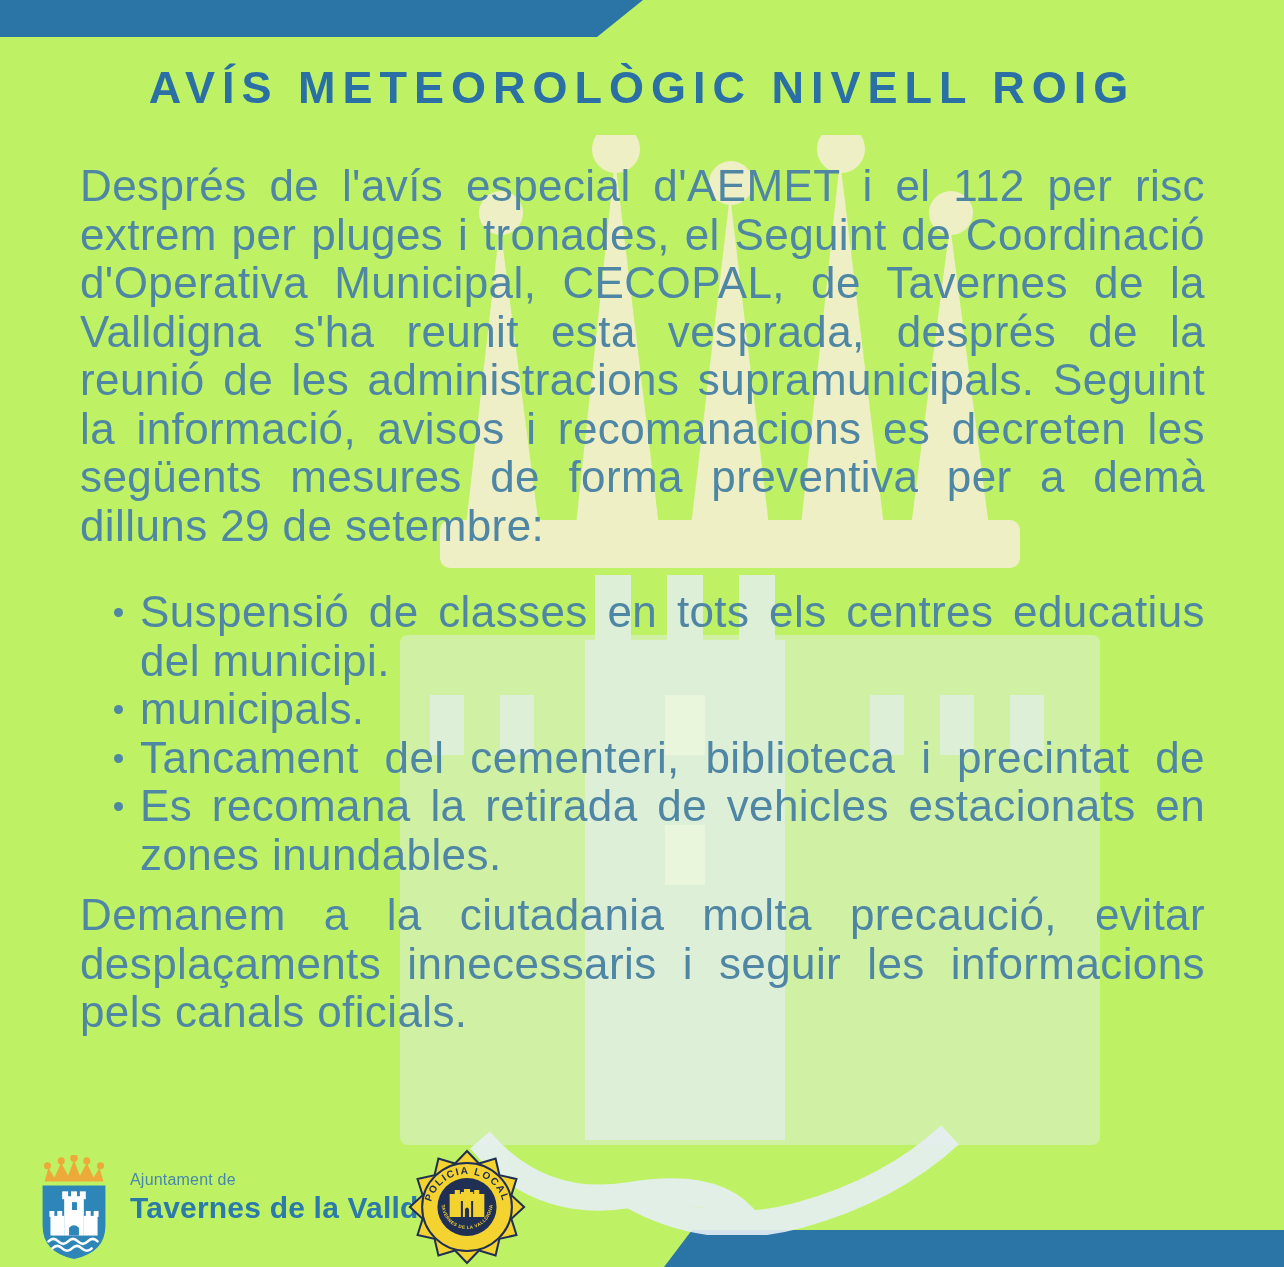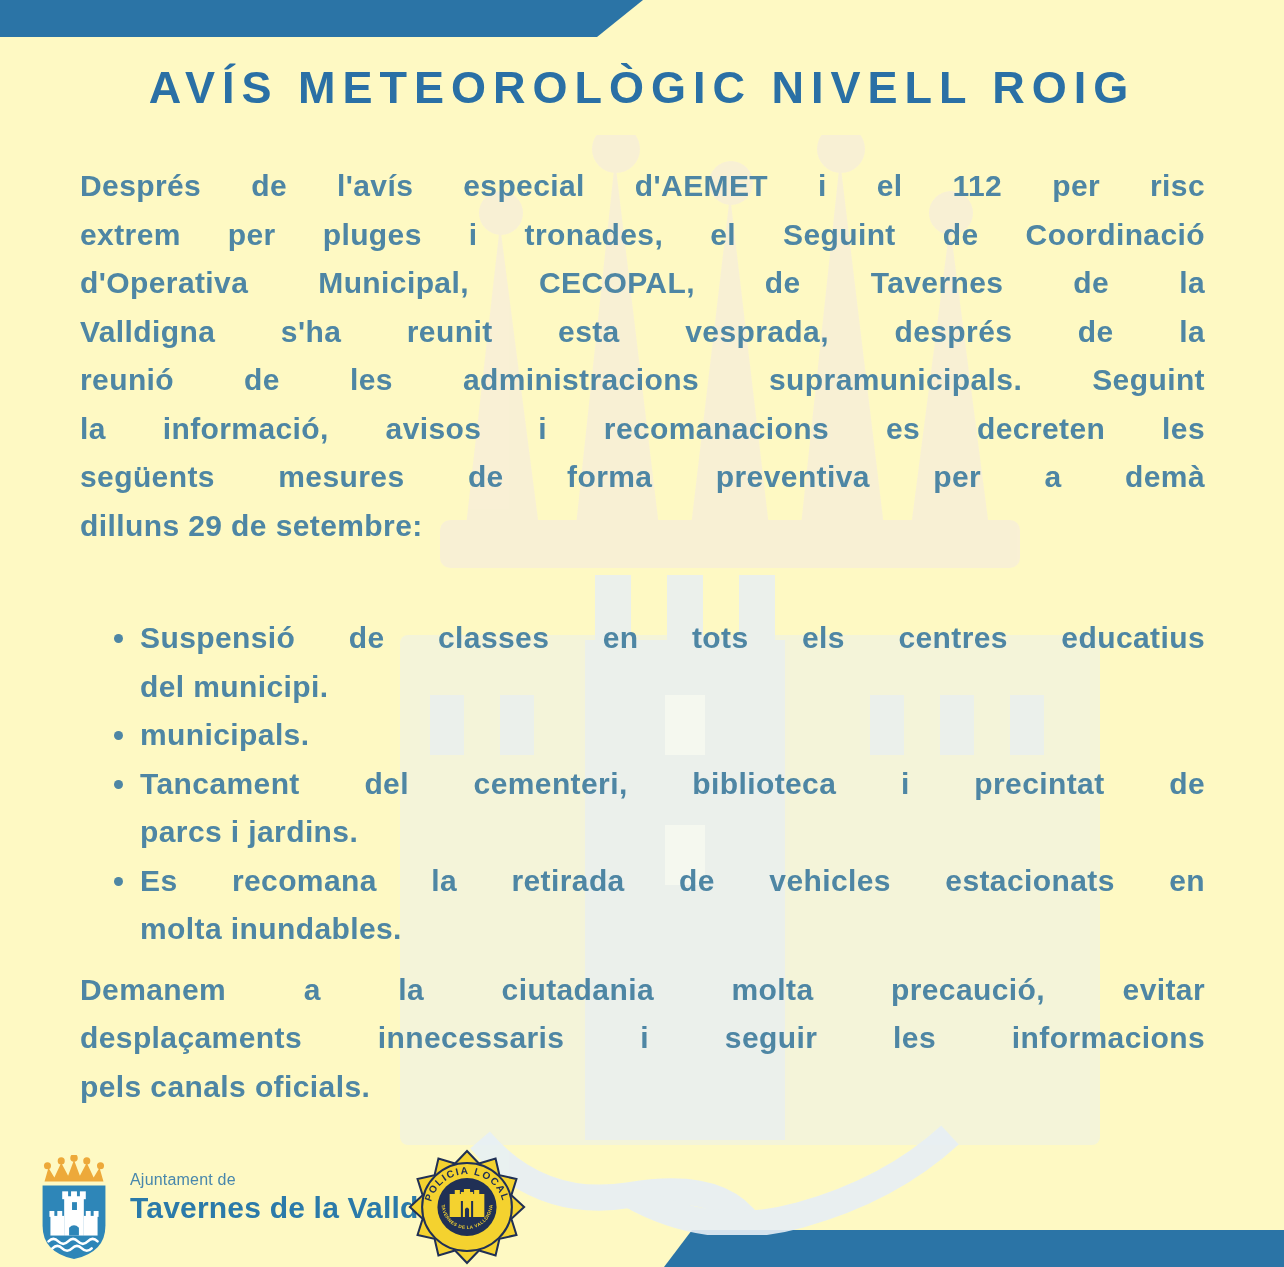--- a/index.html
+++ b/index.html
@@ -11,21 +11,21 @@
     --crown-gold:#eda93a;
     --badge-yellow:#f4d22f;
     --badge-navy:#203055;
     --watermark-cream:#f8efd8;
     --watermark-blue:#e7eff5;
   }
   html,body{margin:0;padding:0;background:#ffffff;}
   .page{
     position:relative;
     width:1284px;height:1267px;
-    background:#fef9c3;
+    background:#bef264;
     overflow:hidden;
     font-family:"Liberation Sans",sans-serif;
   }
   
   .top-banner{
     position:absolute;left:0;top:0;
     width:643px;height:37px;
     background:var(--banner-blue);
     clip-path:polygon(0 0,100% 0,calc(100% - 46px) 100%,0 100%);
   }
@@ -47,27 +47,26 @@
     text-align:center;
     font-size:45px;font-weight:700;
     letter-spacing:7px;
     color:var(--title-blue);
   }
   
   .content{
     position:absolute;left:80px;top:162px;width:1125px;
     z-index:2;
     color:var(--body-text-blue);
-    font-size:30px;line-height:48.5px;
+    font-size:44px;line-height:48.5px;
     letter-spacing:.4px;
-    font-weight:bold;
   }
   .line{text-align:justify;text-align-last:justify;}
   .line.last{text-align-last:left;}
-  .bullets{list-style:none;margin:64px 0 0 0;padding:0;}
+  .bullets{list-style:none;margin:38px 0 0 0;padding:0;}
   .bullet{display:flex;}
   .dot{
     flex:none;width:9px;height:9px;border-radius:50%;
     background:var(--body-text-blue);
     margin:20px 17px 0 34px;
   }
   .bullet-text{flex:1;min-width:0;}
   .closing{margin-top:12px;}
   
   .footer-ajuntament{
@@ -160,28 +159,27 @@
       <li class="bullet">
         <span class="dot"></span>
         <div class="bullet-text">
           <div class="line last">municipals.</div>
         </div>
       </li>
       <li class="bullet">
         <span class="dot"></span>
         <div class="bullet-text">
           <div class="line">Tancament del cementeri, biblioteca i precintat de</div>
-          <div class="line last">parcs i jardins.</div>
         </div>
       </li>
       <li class="bullet">
         <span class="dot"></span>
         <div class="bullet-text">
           <div class="line">Es recomana la retirada de vehicles estacionats en</div>
-          <div class="line last">molta inundables.</div>
+          <div class="line last">zones inundables.</div>
         </div>
       </li>
     </ul>
 
     <div class="para closing">
       <div class="line">Demanem a la ciutadania molta precaució, evitar</div>
       <div class="line">desplaçaments innecessaris i seguir les informacions</div>
       <div class="line last">pels canals oficials.</div>
     </div>
   </div>

